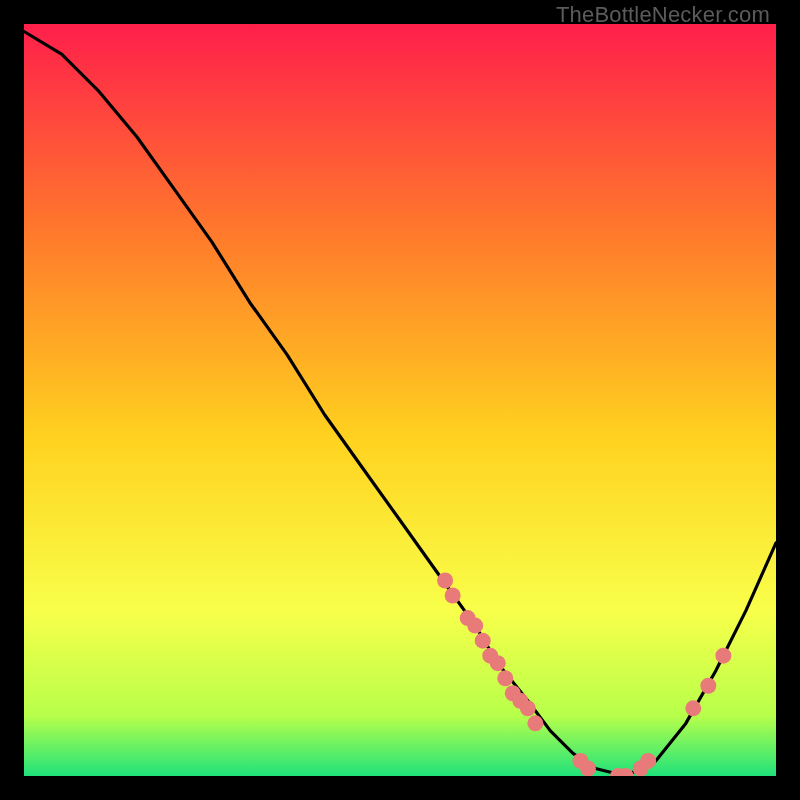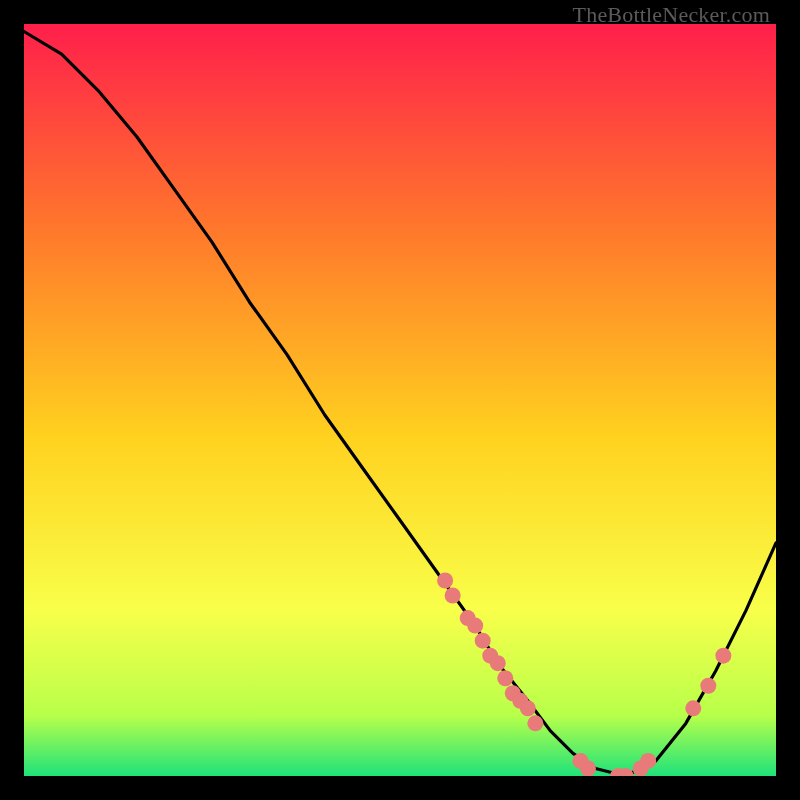--- a/index.html
+++ b/index.html
@@ -28,21 +28,20 @@
   }
   .watermark {
     position: absolute;
     top: 2px;
     right: 30px;
     color: #5b5b5b;
     font-size: 22px;
     font-weight: 500;
     letter-spacing: 0.2px;
     user-select: none;
-    font-family: Liberation Serif, serif;
   }
 </style>
 </head>
 <body>
 
 <div class="watermark">TheBottleNecker.com</div>
 
 <div class="frame">
   <svg class="plot-area" viewBox="0 0 752 752" preserveAspectRatio="none">
     <defs>

